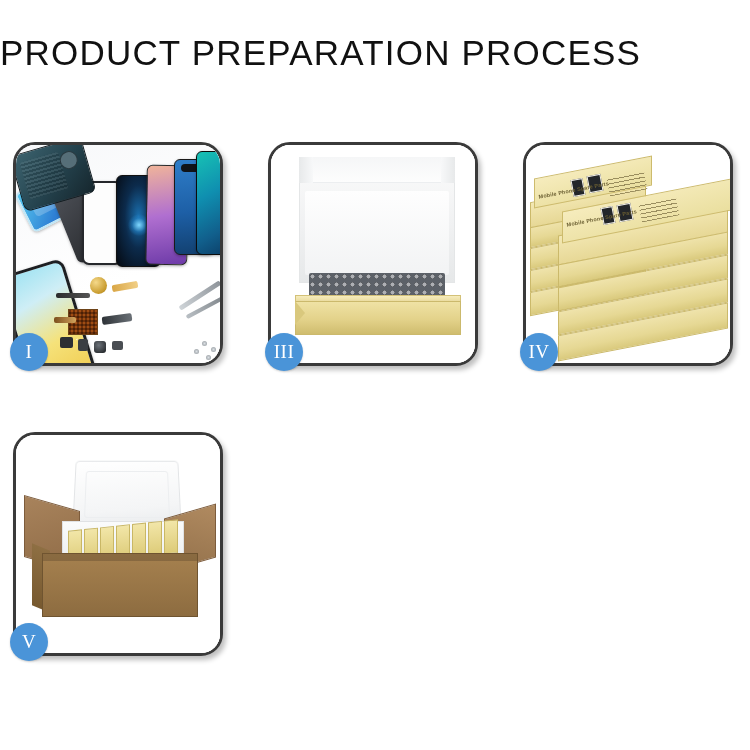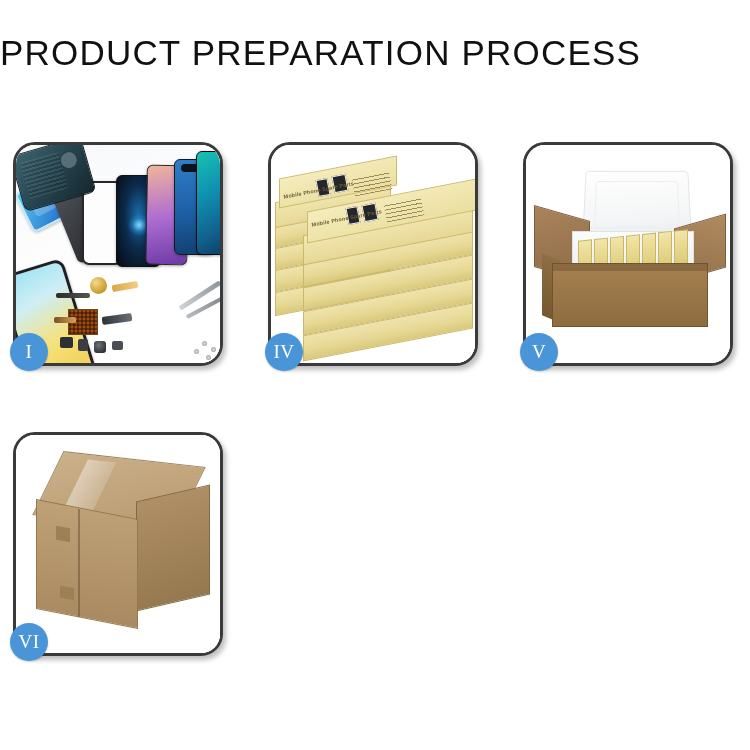--- a/index.html
+++ b/index.html
@@ -521,20 +521,33 @@
           <div class="screw s1"></div>
           <div class="screw s2"></div>
           <div class="screw s3"></div>
           <div class="screw s4"></div>
         </div>
       </div>
       <div class="badge">I</div>
     </div>
 
 
+    <div class="panel">
+      <div class="panel-inner">
+        <div class="scene p3">
+          <div class="box3-lid"></div>
+          <div class="box3-lidtop"></div>
+          <div class="box3-foam"></div>
+          <div class="box3-bubble"></div>
+          <div class="box3-lip"></div>
+          <div class="box3-base"></div>
+        </div>
+      </div>
+      <div class="badge">III</div>
+    </div>
 
     <div class="panel">
       <div class="panel-inner">
         <div class="scene p4">
           <div class="stack">
             <div class="kbox kb-l5"></div>
             <div class="kbox kb-l4"></div>
             <div class="kbox kb-l3"></div>
             <div class="kbox kb-l2"></div>
             <div class="kbox kb-l1"></div>
@@ -580,29 +593,15 @@
             <div class="ybx"></div>
             <div class="ybx"></div>
           </div>
           <div class="carton-side"></div>
           <div class="carton-front"></div>
         </div>
       </div>
       <div class="badge">V</div>
     </div>
 
-    <div class="panel">
-      <div class="panel-inner">
-        <div class="scene p6">
-          <div class="c-top"></div>
-          <div class="c-tape"></div>
-          <div class="c-right"></div>
-          <div class="c-front"></div>
-          <div class="c-seam"></div>
-          <div class="c-tab1"></div>
-          <div class="c-tab2"></div>
-        </div>
-      </div>
-      <div class="badge">VI</div>
-    </div>
 
   </div>
 </div>
 
 </body></html>

